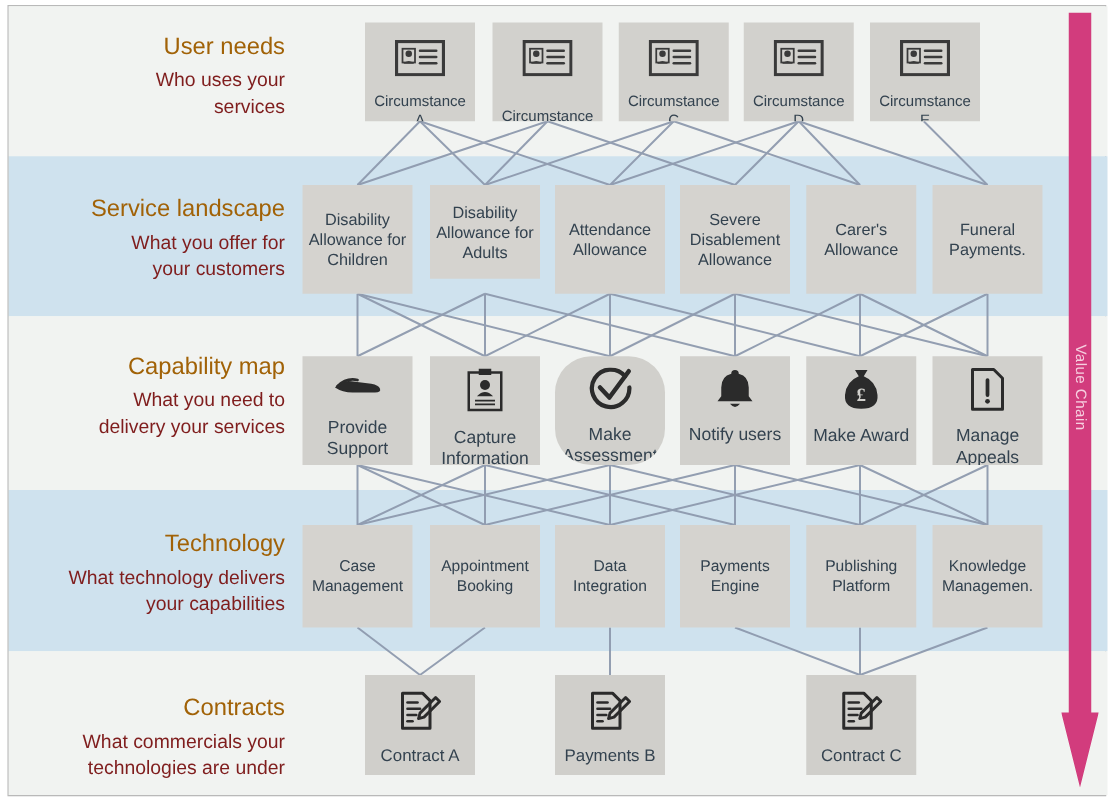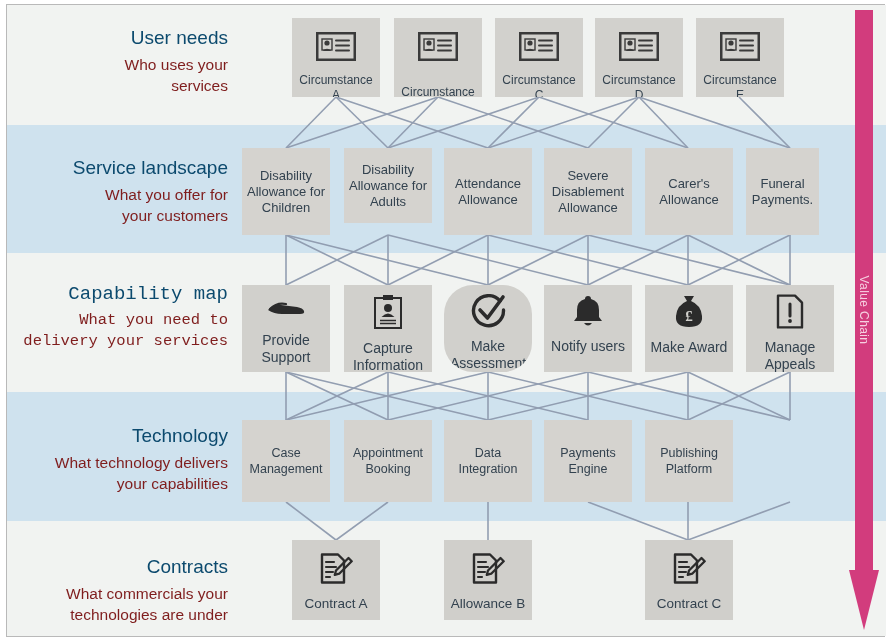--- a/index.html
+++ b/index.html
@@ -37,21 +37,21 @@
 
   
   .row-label {
     position: absolute;
     left: 10px;
     width: 218px;
     text-align: right;
     box-sizing: border-box;
   }
   .row-label .title {
-    color: #0c4a6e;
+    color: #a16207;
     font-size: 19px;
     line-height: 24px;
     margin-bottom: 4px;
     white-space: nowrap;
   }
   .row-label .sub {
     color: #7f1d1d;
     font-size: 15.5px;
     line-height: 21px;
   }
@@ -214,21 +214,21 @@
   </div>
 
   <div class="row-label" style="top:156px;">
     <div class="title">Service landscape</div>
     <div class="sub">
       <div>What you offer for</div>
       <div>your customers</div>
     </div>
   </div>
 
-  <div class="row-label" style="top:282px;font-family:Liberation Mono, monospace;">
+  <div class="row-label" style="top:282px;">
     <div class="title">Capability map</div>
     <div class="sub">
       <div>What you need to</div>
       <div>delivery your services</div>
     </div>
   </div>
 
   <div class="row-label" style="top:424px;">
     <div class="title">Technology</div>
     <div class="sub">
@@ -334,21 +334,21 @@
   </div>
   <div class="node r2" style="left:444px;top:148px;width:88px;height:87px;">
     <span class="label">Attendance Allowance</span>
   </div>
   <div class="node r2" style="left:544px;top:148px;width:88px;height:87px;">
     <span class="label">Severe Disablement Allowance</span>
   </div>
   <div class="node r2" style="left:645px;top:148px;width:88px;height:87px;">
     <span class="label">Carer's Allowance</span>
   </div>
-  <div class="node r2" style="left:746px;top:148px;width:73px;height:87px;">
+  <div class="node r2" style="left:746px;top:148px;width:88px;height:87px;">
     <span class="label">Funeral Payments.</span>
   </div>
 
   <div class="node r3 withicon" style="left:242px;top:285px;width:88px;height:87px;">
     <span class="ico">
       <svg width="42" height="28" viewBox="0 0 42 28">
           <path d="M3 16 q5 -6 13 -5 l16 2 q6 1 7 4 q1 3 -4 3 l-18 0 q-8 0 -14 -4 z" fill="#2b2b2b"></path>
           <path d="M5 15 q7 -7 16 -5" fill="none" stroke="#2b2b2b" stroke-width="2.2" stroke-linecap="round"></path>
         </svg>
     </span>
@@ -415,20 +415,23 @@
   </div>
   <div class="node r4" style="left:444px;top:420px;width:88px;height:82px;">
     <span class="label">Data Integration</span>
   </div>
   <div class="node r4" style="left:544px;top:420px;width:88px;height:82px;">
     <span class="label">Payments Engine</span>
   </div>
   <div class="node r4" style="left:645px;top:420px;width:88px;height:82px;text-align:center;">
     <span class="label">Publishing Platform</span>
   </div>
+  <div class="node r4" style="left:746px;top:420px;width:88px;height:82px;">
+    <span class="label">Knowledge Managemen.</span>
+  </div>
 
   <div class="node r5 withicon" style="left:292px;top:540px;width:88px;height:80px;">
     <span class="ico">
       <svg width="34" height="36" viewBox="0 0 34 36">
           <path d="M3 2.5 h16 l6 6 v22 h-22 z" fill="none" stroke="#2b2b2b" stroke-width="2.4" stroke-linejoin="round"></path>
           <g stroke="#2b2b2b" stroke-width="2.1" stroke-linecap="round">
             <line x1="7" y1="10" x2="15" y2="10"></line>
             <line x1="7" y1="15" x2="17" y2="15"></line>
             <line x1="7" y1="20" x2="14" y2="20"></line>
             <line x1="7" y1="25" x2="11" y2="25"></line>
@@ -444,21 +447,21 @@
           <path d="M3 2.5 h16 l6 6 v22 h-22 z" fill="none" stroke="#2b2b2b" stroke-width="2.4" stroke-linejoin="round"></path>
           <g stroke="#2b2b2b" stroke-width="2.1" stroke-linecap="round">
             <line x1="7" y1="10" x2="15" y2="10"></line>
             <line x1="7" y1="15" x2="17" y2="15"></line>
             <line x1="7" y1="20" x2="14" y2="20"></line>
             <line x1="7" y1="25" x2="11" y2="25"></line>
           </g>
           <path d="M29.5 6 l3.2 3.2 l-12.5 12.5 l-4.4 1.2 l1.2 -4.4 z" fill="none" stroke="#2b2b2b" stroke-width="2.3" stroke-linejoin="round"></path>
         </svg>
     </span>
-    <span class="label">Allowance B</span>
+    <span class="label">Payments B</span>
   </div>
   <div class="node r5 withicon" style="left:645px;top:540px;width:88px;height:80px;">
     <span class="ico">
       <svg width="34" height="36" viewBox="0 0 34 36">
           <path d="M3 2.5 h16 l6 6 v22 h-22 z" fill="none" stroke="#2b2b2b" stroke-width="2.4" stroke-linejoin="round"></path>
           <g stroke="#2b2b2b" stroke-width="2.1" stroke-linecap="round">
             <line x1="7" y1="10" x2="15" y2="10"></line>
             <line x1="7" y1="15" x2="17" y2="15"></line>
             <line x1="7" y1="20" x2="14" y2="20"></line>
             <line x1="7" y1="25" x2="11" y2="25"></line>

